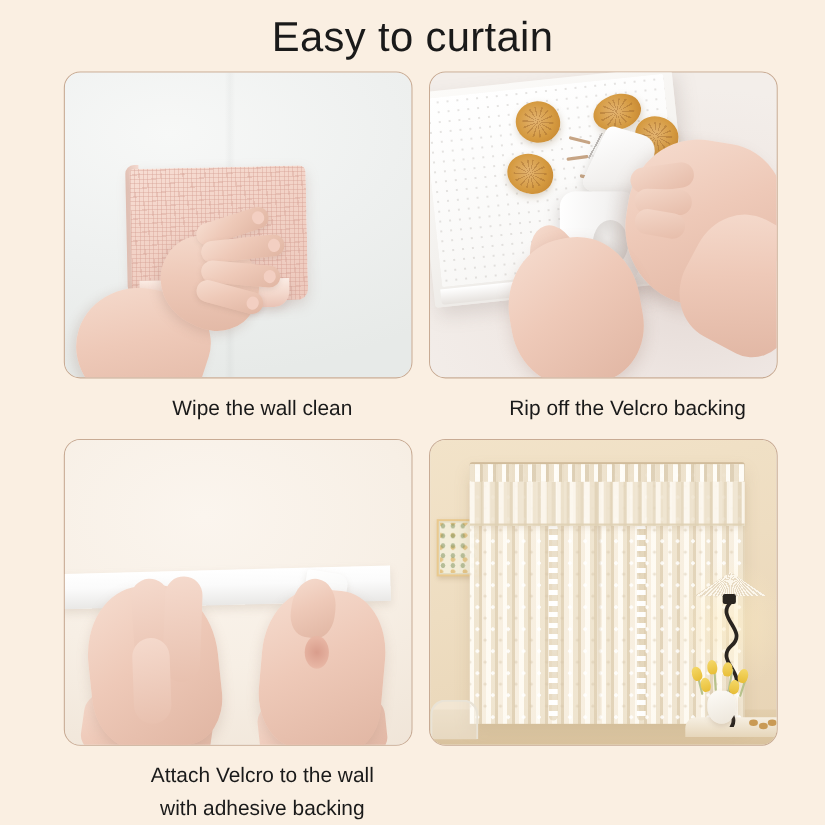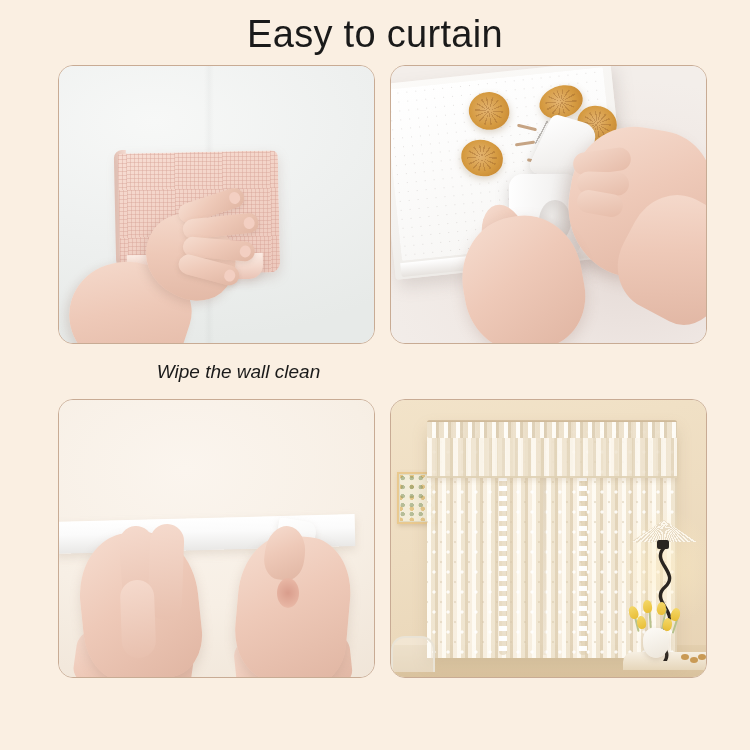--- a/index.html
+++ b/index.html
@@ -33,21 +33,20 @@
   
   .grid {
     position: absolute;
     top: 65px;
     left: 58px;
     width: 654px;
   }
   .cell {
     position: absolute;
     width: 361px;
-    font-style: italic;
   }
   .cell.c-left  { left: 0; }
   .cell.c-right { left: 332px; }
   .cell.r-top    { top: 0; }
   .cell.r-bottom { top: 334px; }
 
   .photo {
     position: relative;
     width: 317px;
     height: 279px;
@@ -586,36 +585,43 @@
         <div class="p2-roll-core"></div>
       </div>
       <div class="p2-handR hand-skin"></div>
       <div class="p2-fingerR p2-fr1"></div>
       <div class="p2-fingerR p2-fr2"></div>
       <div class="p2-fingerR p2-fr3"></div>
       <div class="p2-armR hand-skin"></div>
       <div class="p2-thumbL hand-skin"></div>
       <div class="p2-handL hand-skin"></div>
     </div>
+    <div class="caption">
+      <div>Rip off the Velcro backing</div>
+    </div>
   </div>
 
   <div class="cell c-left r-bottom">
     <div class="photo">
       <div class="p3-wall"></div>
       <div class="p3-strip"></div>
       <div class="p3-strip-end"></div>
       <div class="p3-armL hand-skin"></div>
       <div class="p3-handL hand-skin"></div>
       <div class="p3-fingerL p3-fl1"></div>
       <div class="p3-fingerL p3-fl2"></div>
       <div class="p3-fingerL p3-fl3"></div>
       <div class="p3-armR hand-skin"></div>
       <div class="p3-handR hand-skin"></div>
       <div class="p3-thumbR hand-skin"></div>
       <div class="p3-pinchgap"></div>
+    </div>
+    <div class="caption">
+      <div>Attach Velcro to the wall</div>
+      <div>with adhesive backing</div>
     </div>
   </div>
 
   <div class="cell c-right r-bottom">
     <div class="photo">
       <div class="p4-wall"></div>
       <div class="p4-floor"></div>
       <div class="p4-frame">
         <div class="p4-frame-art"></div>
       </div>

